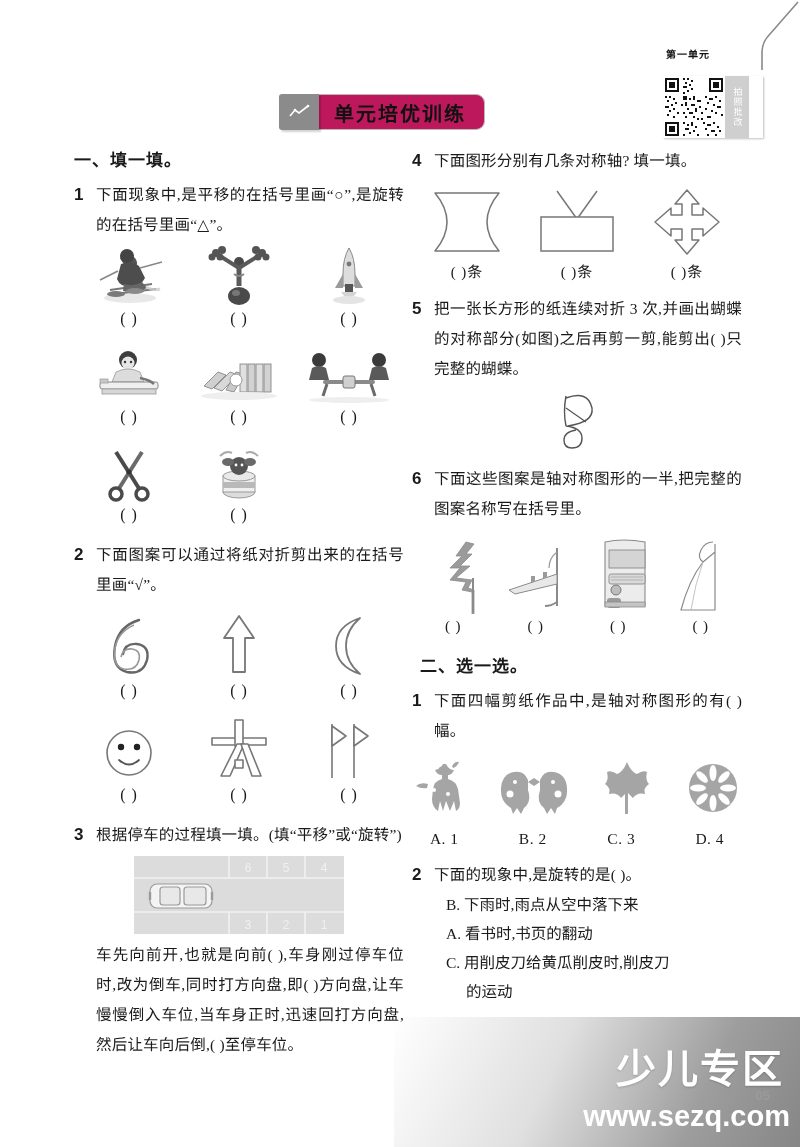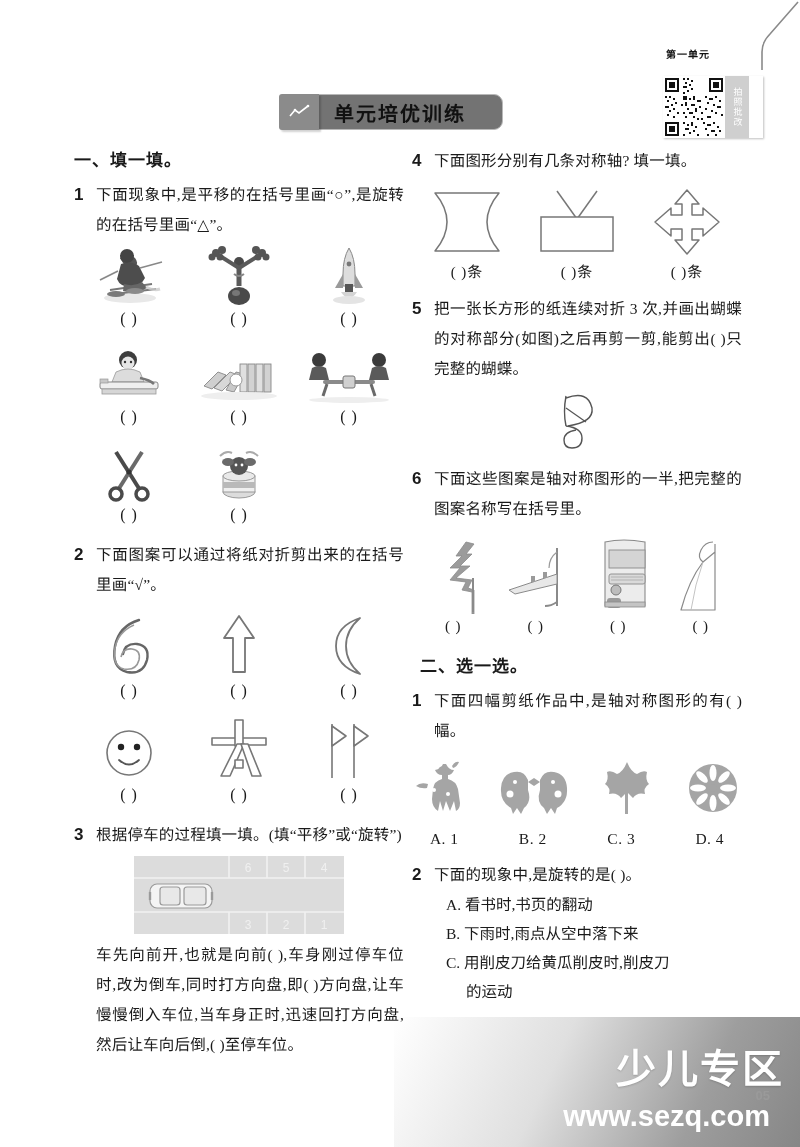--- a/index.html
+++ b/index.html
@@ -58,24 +58,24 @@
     width:40px;height:36px;background:#8b8b8b;
     border-radius:3px 0 0 3px;
     display:flex;align-items:center;justify-content:center;
     position:relative;z-index:2;
     box-shadow:2px 2px 2px rgba(0,0,0,.18);
   }
   .banner-box{
     border:1.4px solid #b8b8b8;
     border-radius:0 9px 9px 0;
     height:34px;
-    padding:0 36px 0 34px;
+    padding:0 18px 0 34px;
     margin-left:-20px;
     display:flex;align-items:center;
-    background:#737373;
+    background:#be185d;
   }
   .banner-text{
     font-size:20px;font-weight:bold;letter-spacing:2px;
     font-family:"Liberation Sans","DejaVu Sans",sans-serif;
     color:#111;
   }
 
   
   .col{position:absolute;top:146px;width:330px;}
   .col-left{left:62px;margin-left:12px;}
@@ -156,21 +156,21 @@
     background:linear-gradient(115deg, rgba(255,255,255,0) 0%, rgba(150,150,150,.30) 38%, rgba(120,120,120,.72) 72%, rgba(110,110,110,.85) 100%);
   }
   .wm-cn{
     position:absolute;right:30px;bottom:52px;
     font-size:40px;font-weight:bold;color:#fff;
     font-family:"Liberation Sans","DejaVu Sans",sans-serif;
     letter-spacing:2px;
     text-shadow:0 1px 2px rgba(0,0,0,.18);
   }
   .wm-url{
-    position:absolute;right:44px;bottom:14px;
+    position:absolute;right:24px;bottom:14px;
     font-size:29px;font-weight:bold;color:#fff;
     font-family:"Liberation Sans","DejaVu Sans",sans-serif;
     letter-spacing:0px;
   }
   .page-no{
     position:absolute;right:44px;bottom:44px;
     font-size:13px;color:#9a9a9a;font-weight:bold;
     font-family:"Liberation Sans","DejaVu Sans",sans-serif;
   }
 </style>
@@ -745,22 +745,22 @@
       <div class="cut-cell cut-lab">A. 1</div>
       <div class="cut-cell cut-lab">B. 2</div>
       <div class="cut-cell cut-lab">C. 3</div>
       <div class="cut-cell cut-lab">D. 4</div>
     </div>
 
     <div class="q" style="margin-top:6px;">
       <div class="q-num">2</div>
       <div class="q-body">
         <div class="q-text">下面的现象中,是旋转的是(        )。</div>
+        <div class="opt">B. 下雨时,雨点从空中落下来</div>
         <div class="opt">A. 看书时,书页的翻动</div>
-        <div class="opt">B. 下雨时,雨点从空中落下来</div>
         <div class="opt">C. 用削皮刀给黄瓜削皮时,削皮刀</div>
         <div class="opt opt-hang">的运动</div>
       </div>
     </div>
   </div>
 
   <div class="watermark">
     <div class="wm-grad"></div>
     <div class="page-no">05</div>
     <div class="wm-cn">少儿专区</div>

